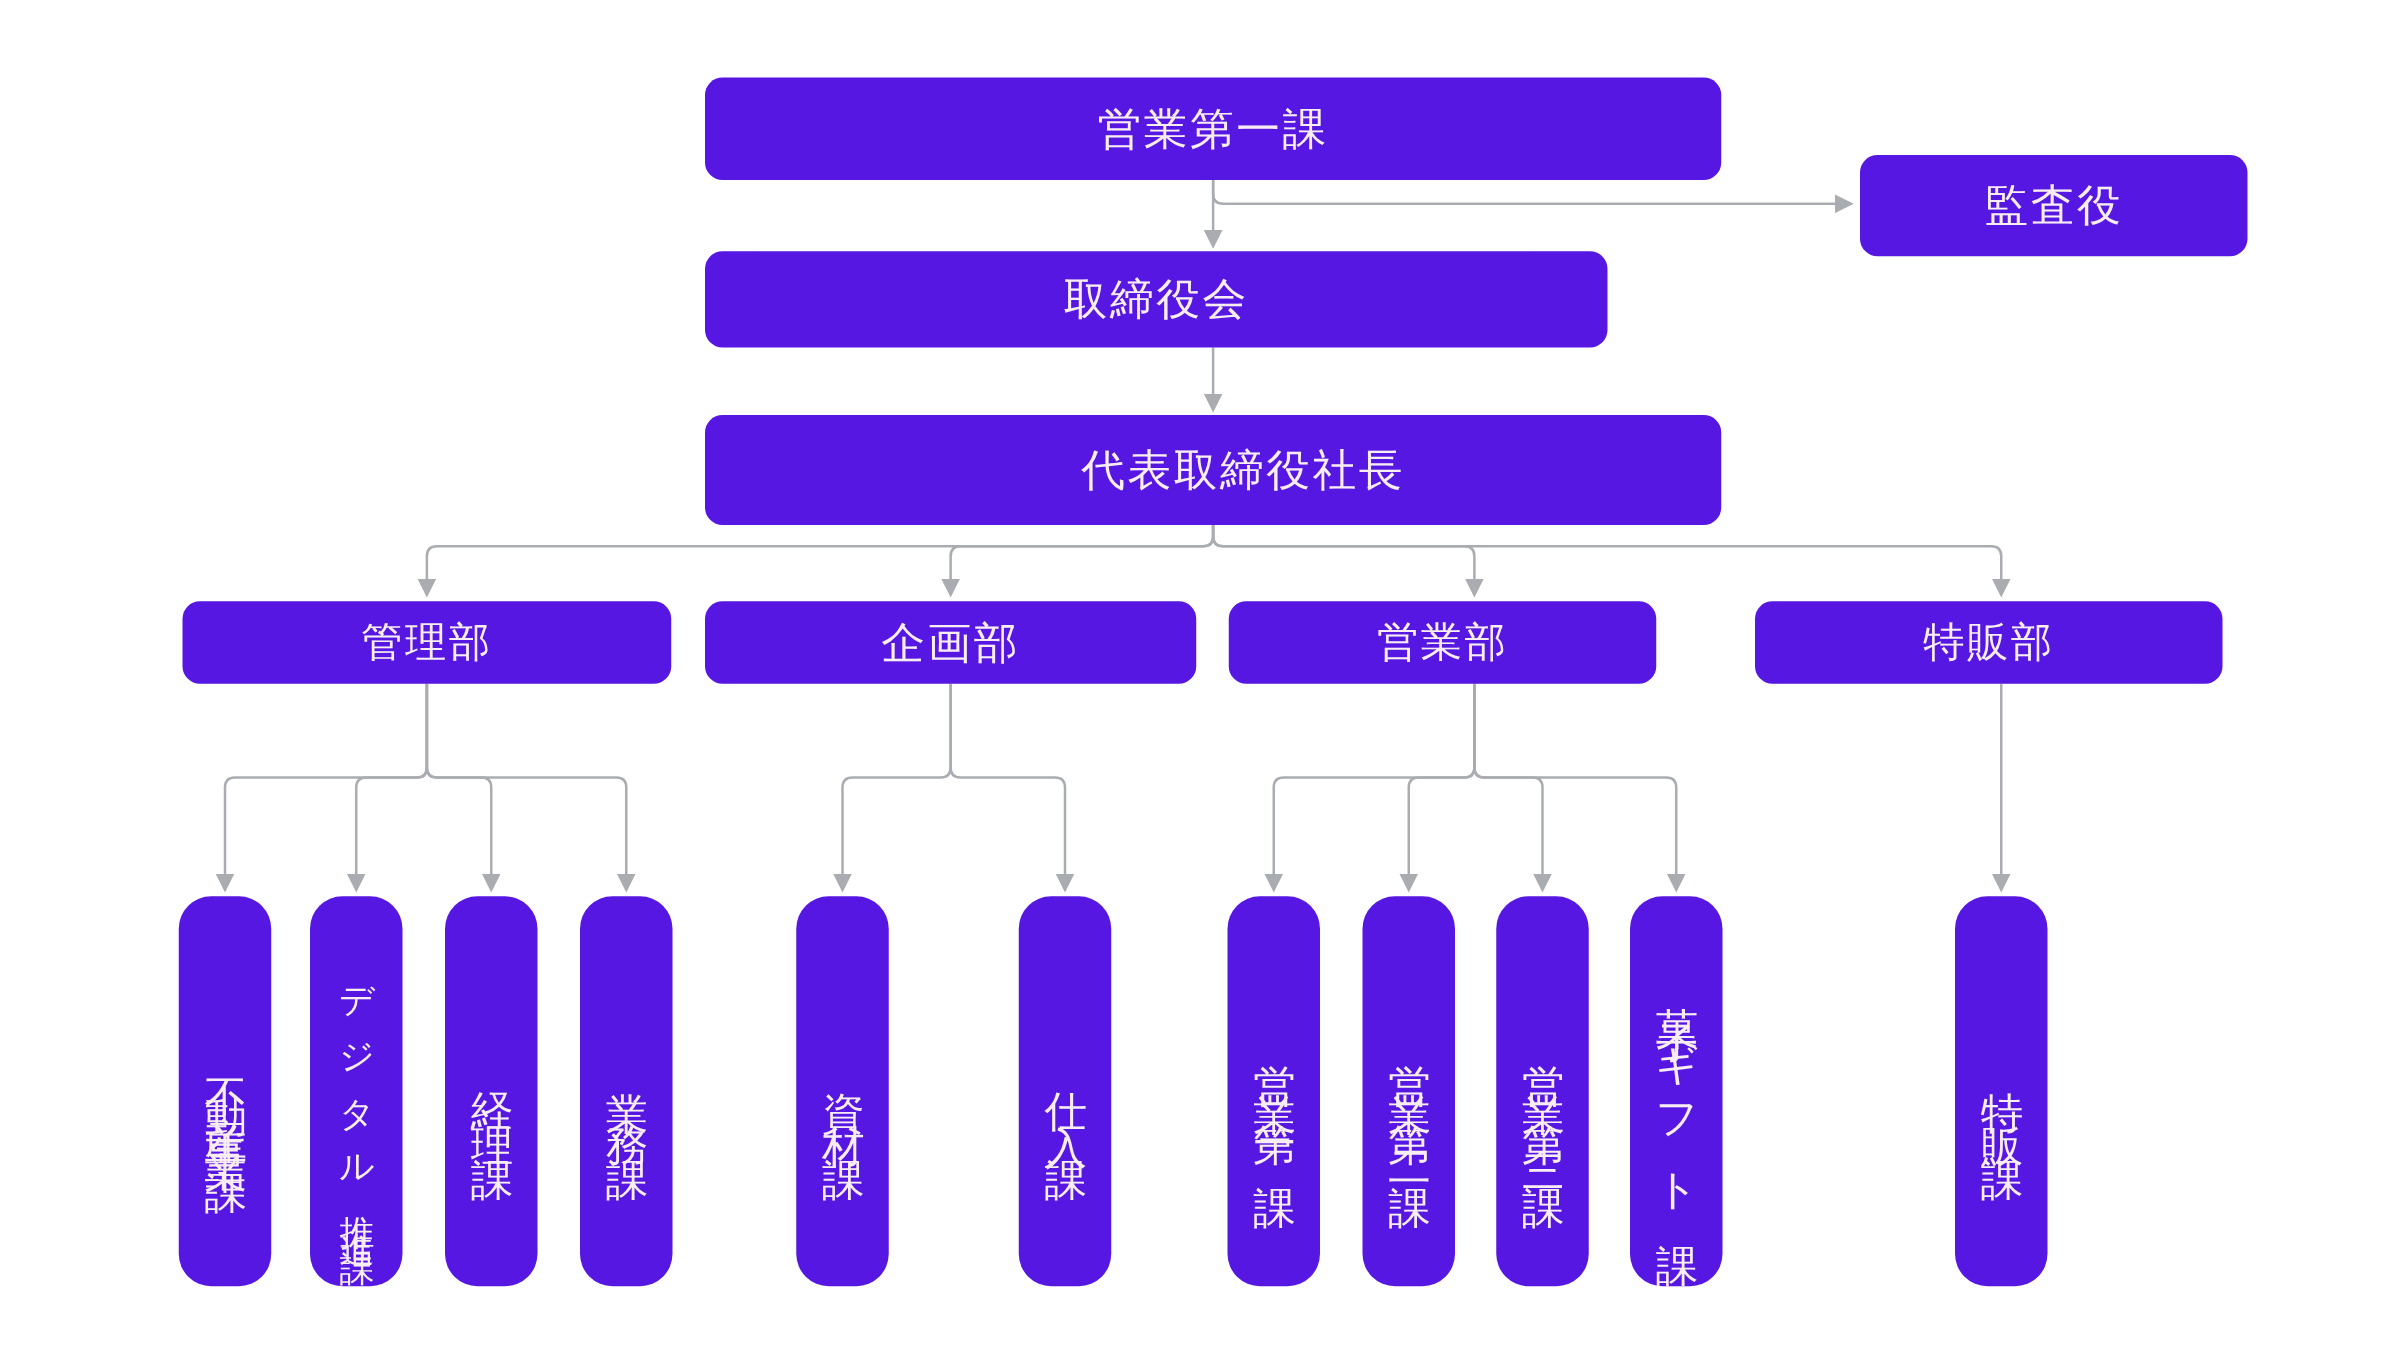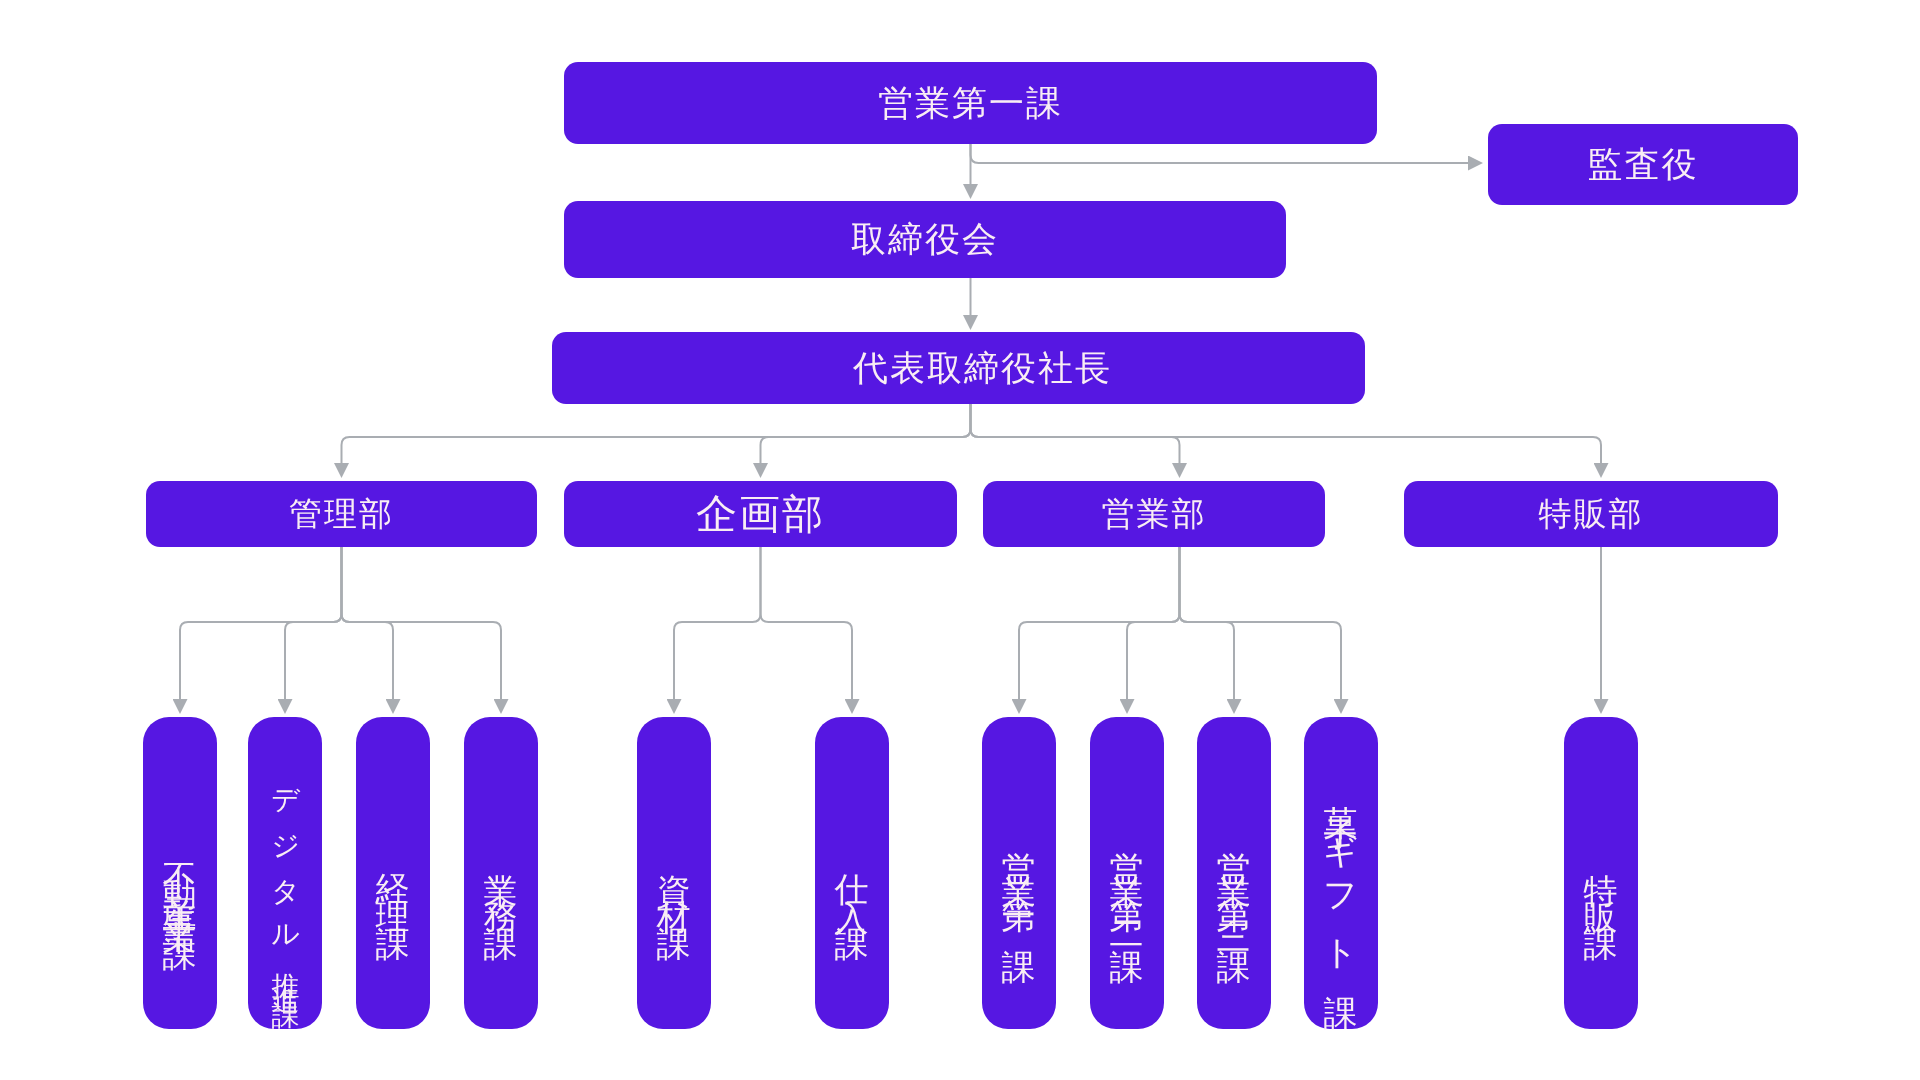--- a/index.html
+++ b/index.html
@@ -95,25 +95,25 @@
 
     <path class="connector-line" d="M1601 547 V711"></path>
   </svg>
 
   <div class="node hbox" style="left:564px; top:62px; width:813px; height:82px;">営業第一課</div>
 
   <div class="node hbox" style="left:1488px; top:124px; width:310px; height:81px;">監査役</div>
 
   <div class="node hbox" style="left:564px; top:201px; width:722px; height:77px;">取締役会</div>
 
-  <div class="node hbox" style="left:552px; top:332px; width:813px; height:72px;padding-left:48px;">代表取締役社長</div>
+  <div class="node hbox" style="left:564px; top:332px; width:813px; height:88px;padding-left:48px;">代表取締役社長</div>
 
   <div class="node hbox" style="left:146px; top:481px; width:391px; height:66px; font-size:33px;">管理部</div>
 
-  <div class="node hbox" style="left:564px; top:481px; width:393px; height:66px; font-size:41px;">企画部</div>
+  <div class="node hbox" style="left:564px; top:481px; width:393px; height:66px; font-size:35px;">企画部</div>
 
   <div class="node hbox" style="left:983px; top:481px; width:342px; height:66px; font-size:33px;">営業部</div>
 
   <div class="node hbox" style="left:1404px; top:481px; width:374px; height:66px; font-size:33px;">特販部</div>
 
   <div class="node vbox" style="left:143px; top:717px;">
     <span class="vlabel" style="font-size: 34px; letter-spacing: 14.6667px; padding-top: 14.6667px;">不動産事業課</span>
   </div>
 
   <div class="node vbox" style="left:248px; top:717px;">

